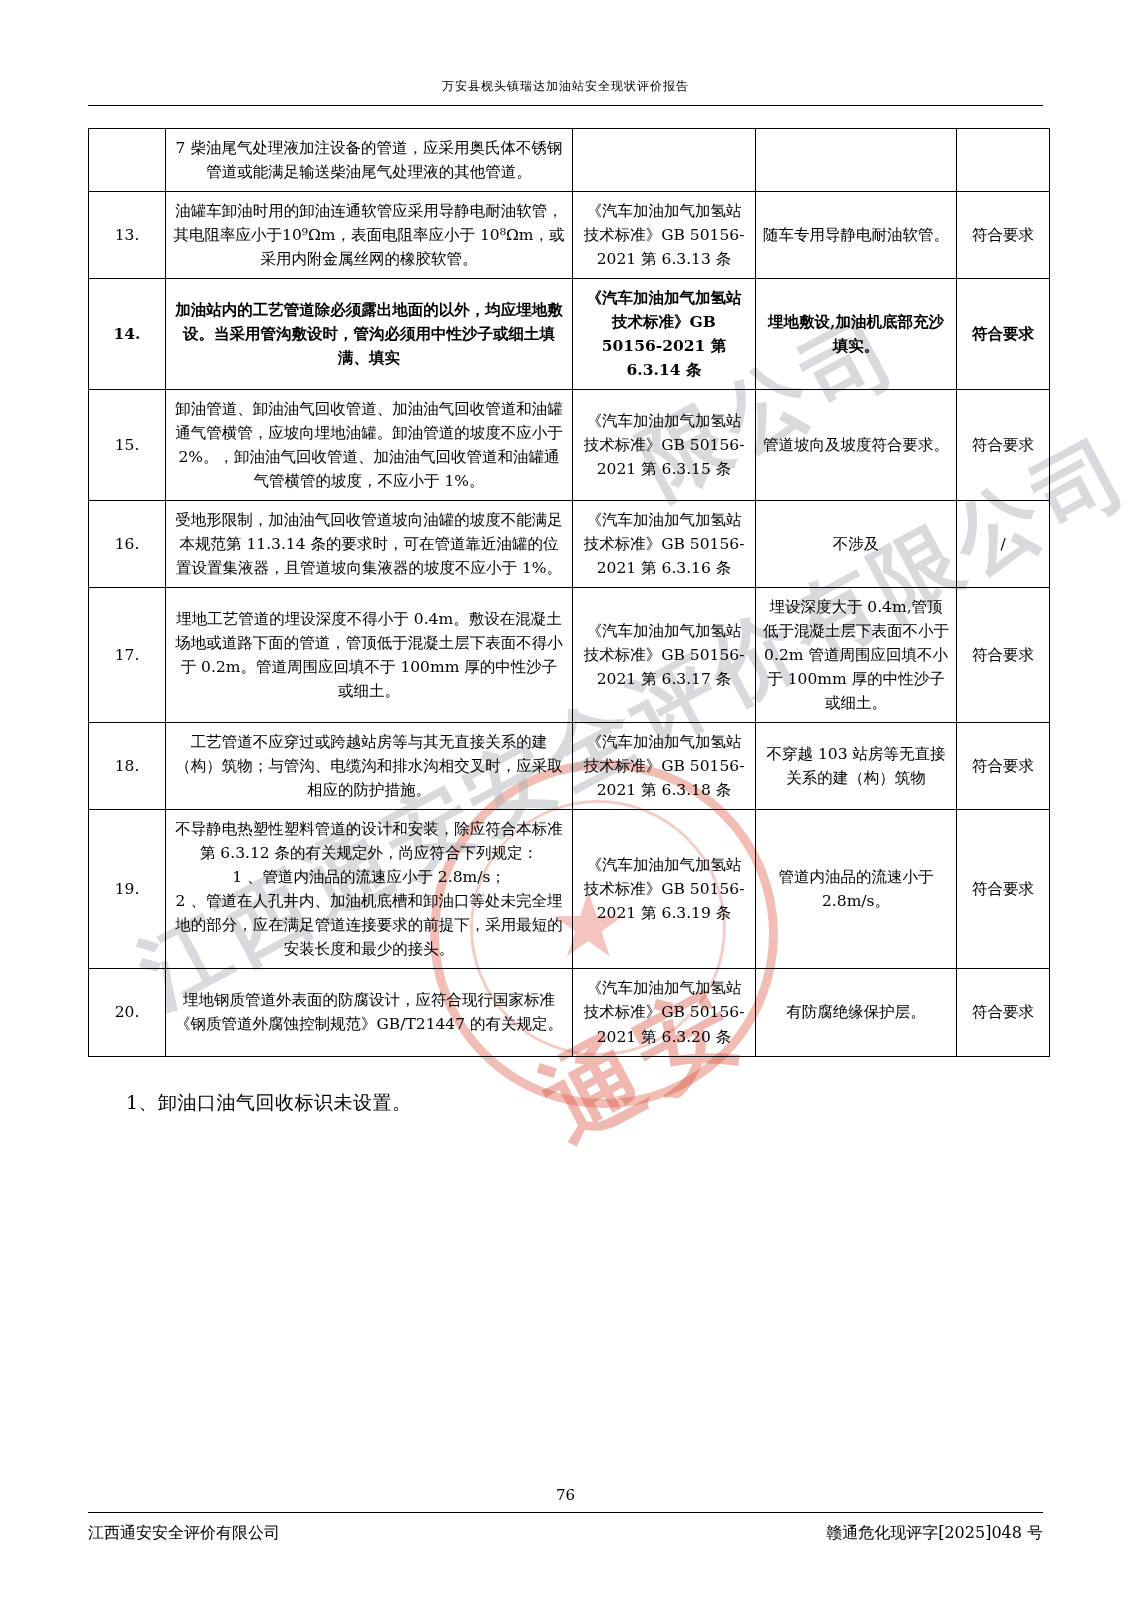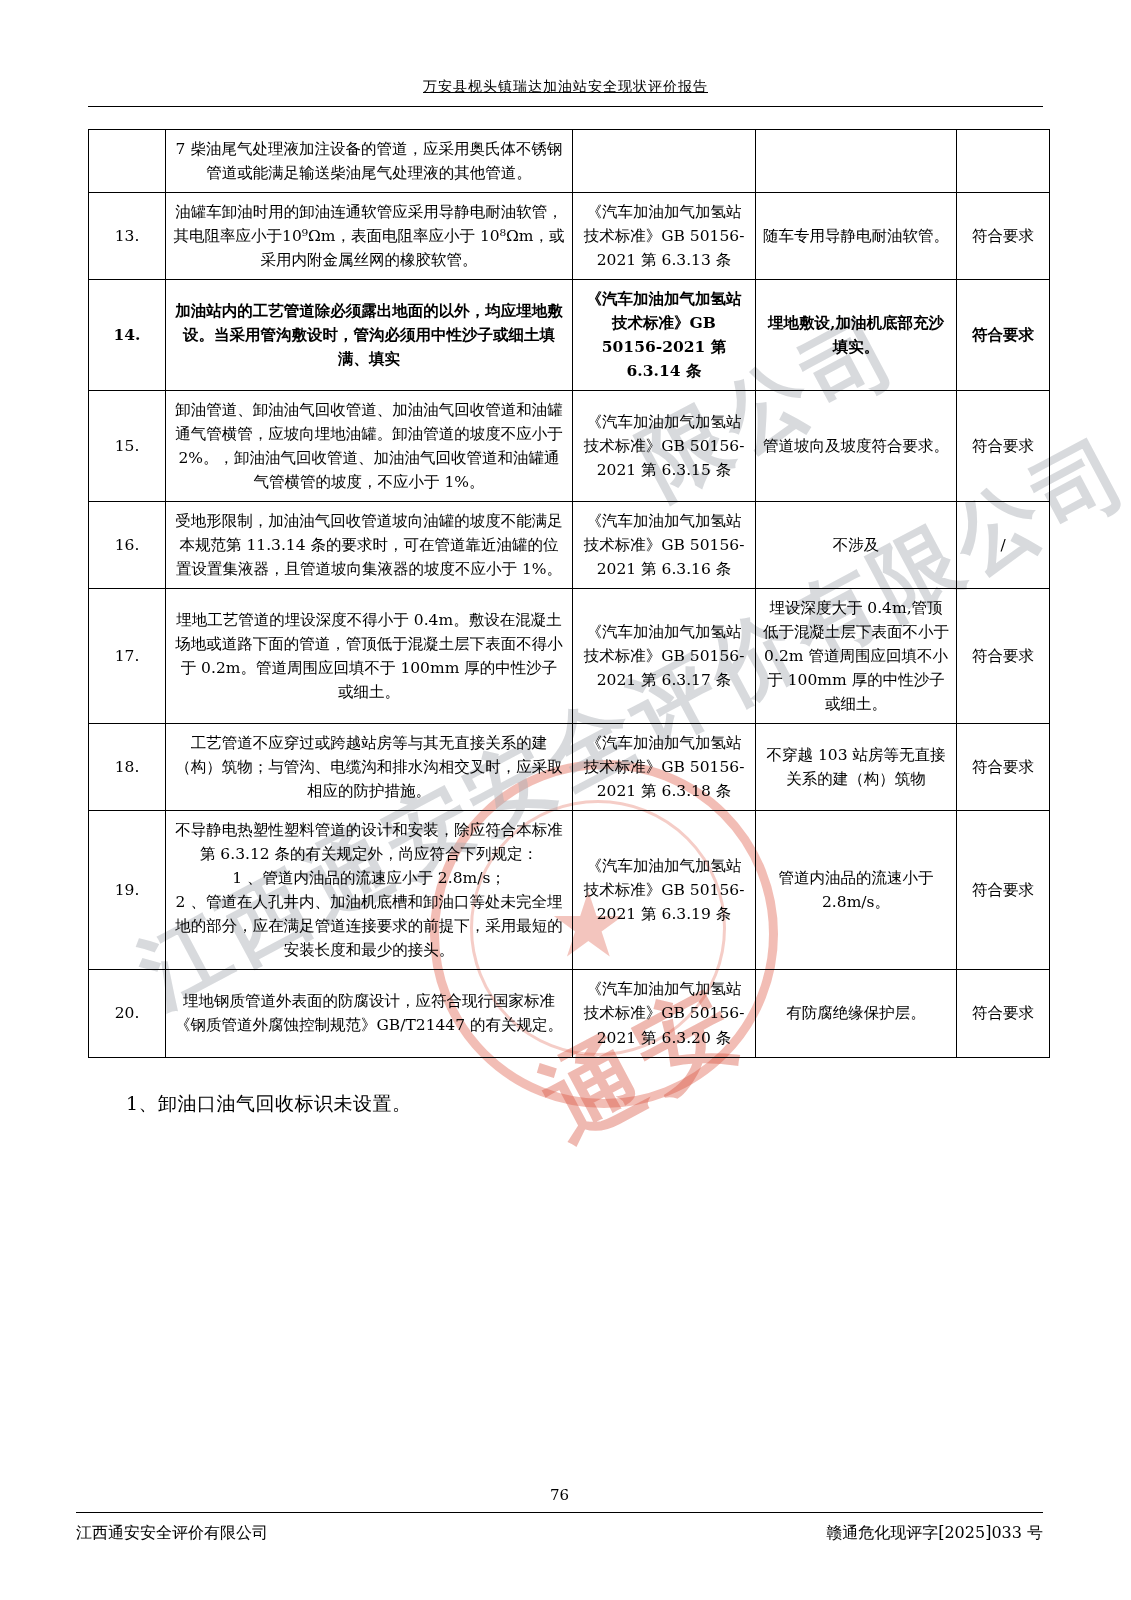--- a/index.html
+++ b/index.html
@@ -93,24 +93,23 @@
   }
 
   
   .header {
     position: relative;
     z-index: 2;
     padding-top: 78px;
     text-align: center;
   }
   .header-title {
-    font-size: 14px;
+    font-size: 12px;
     letter-spacing: 1px;
     font-family: "DejaVu Serif", "Liberation Serif", serif;
-    text-decoration: underline;
   }
   .header-rule {
     margin: 10px 88px 0 88px;
     border-bottom: 1.5px solid #000;
   }
 
   
   .table-wrap {
     position: relative;
     z-index: 2;
@@ -147,21 +146,21 @@
   .para {
     font-size: 19px;
     line-height: 2.0;
     text-indent: 2em;
     letter-spacing: 0.5px;
   }
 
   
   .footer {
     position: absolute;
-    left: 76px;
+    left: 88px;
     right: 88px;
     bottom: 56px;
     z-index: 2;
   }
   .page-num {
     text-align: center;
     font-size: 15px;
     margin-bottom: 8px;
   }
   .footer-rule {
@@ -357,17 +356,17 @@
 
   <div class="para-block">
     <div class="para">1、卸油口油气回收标识未设置。</div>
   </div>
 
   <div class="footer">
     <div class="page-num">76</div>
     <div class="footer-rule"></div>
     <div class="footer-row">
       <div>江西通安安全评价有限公司</div>
-      <div>赣通危化现评字[2025]033 号</div>
+      <div>赣通危化现评字[2025]048 号</div>
     </div>
   </div>
 
 </div>
 
 </body></html>

